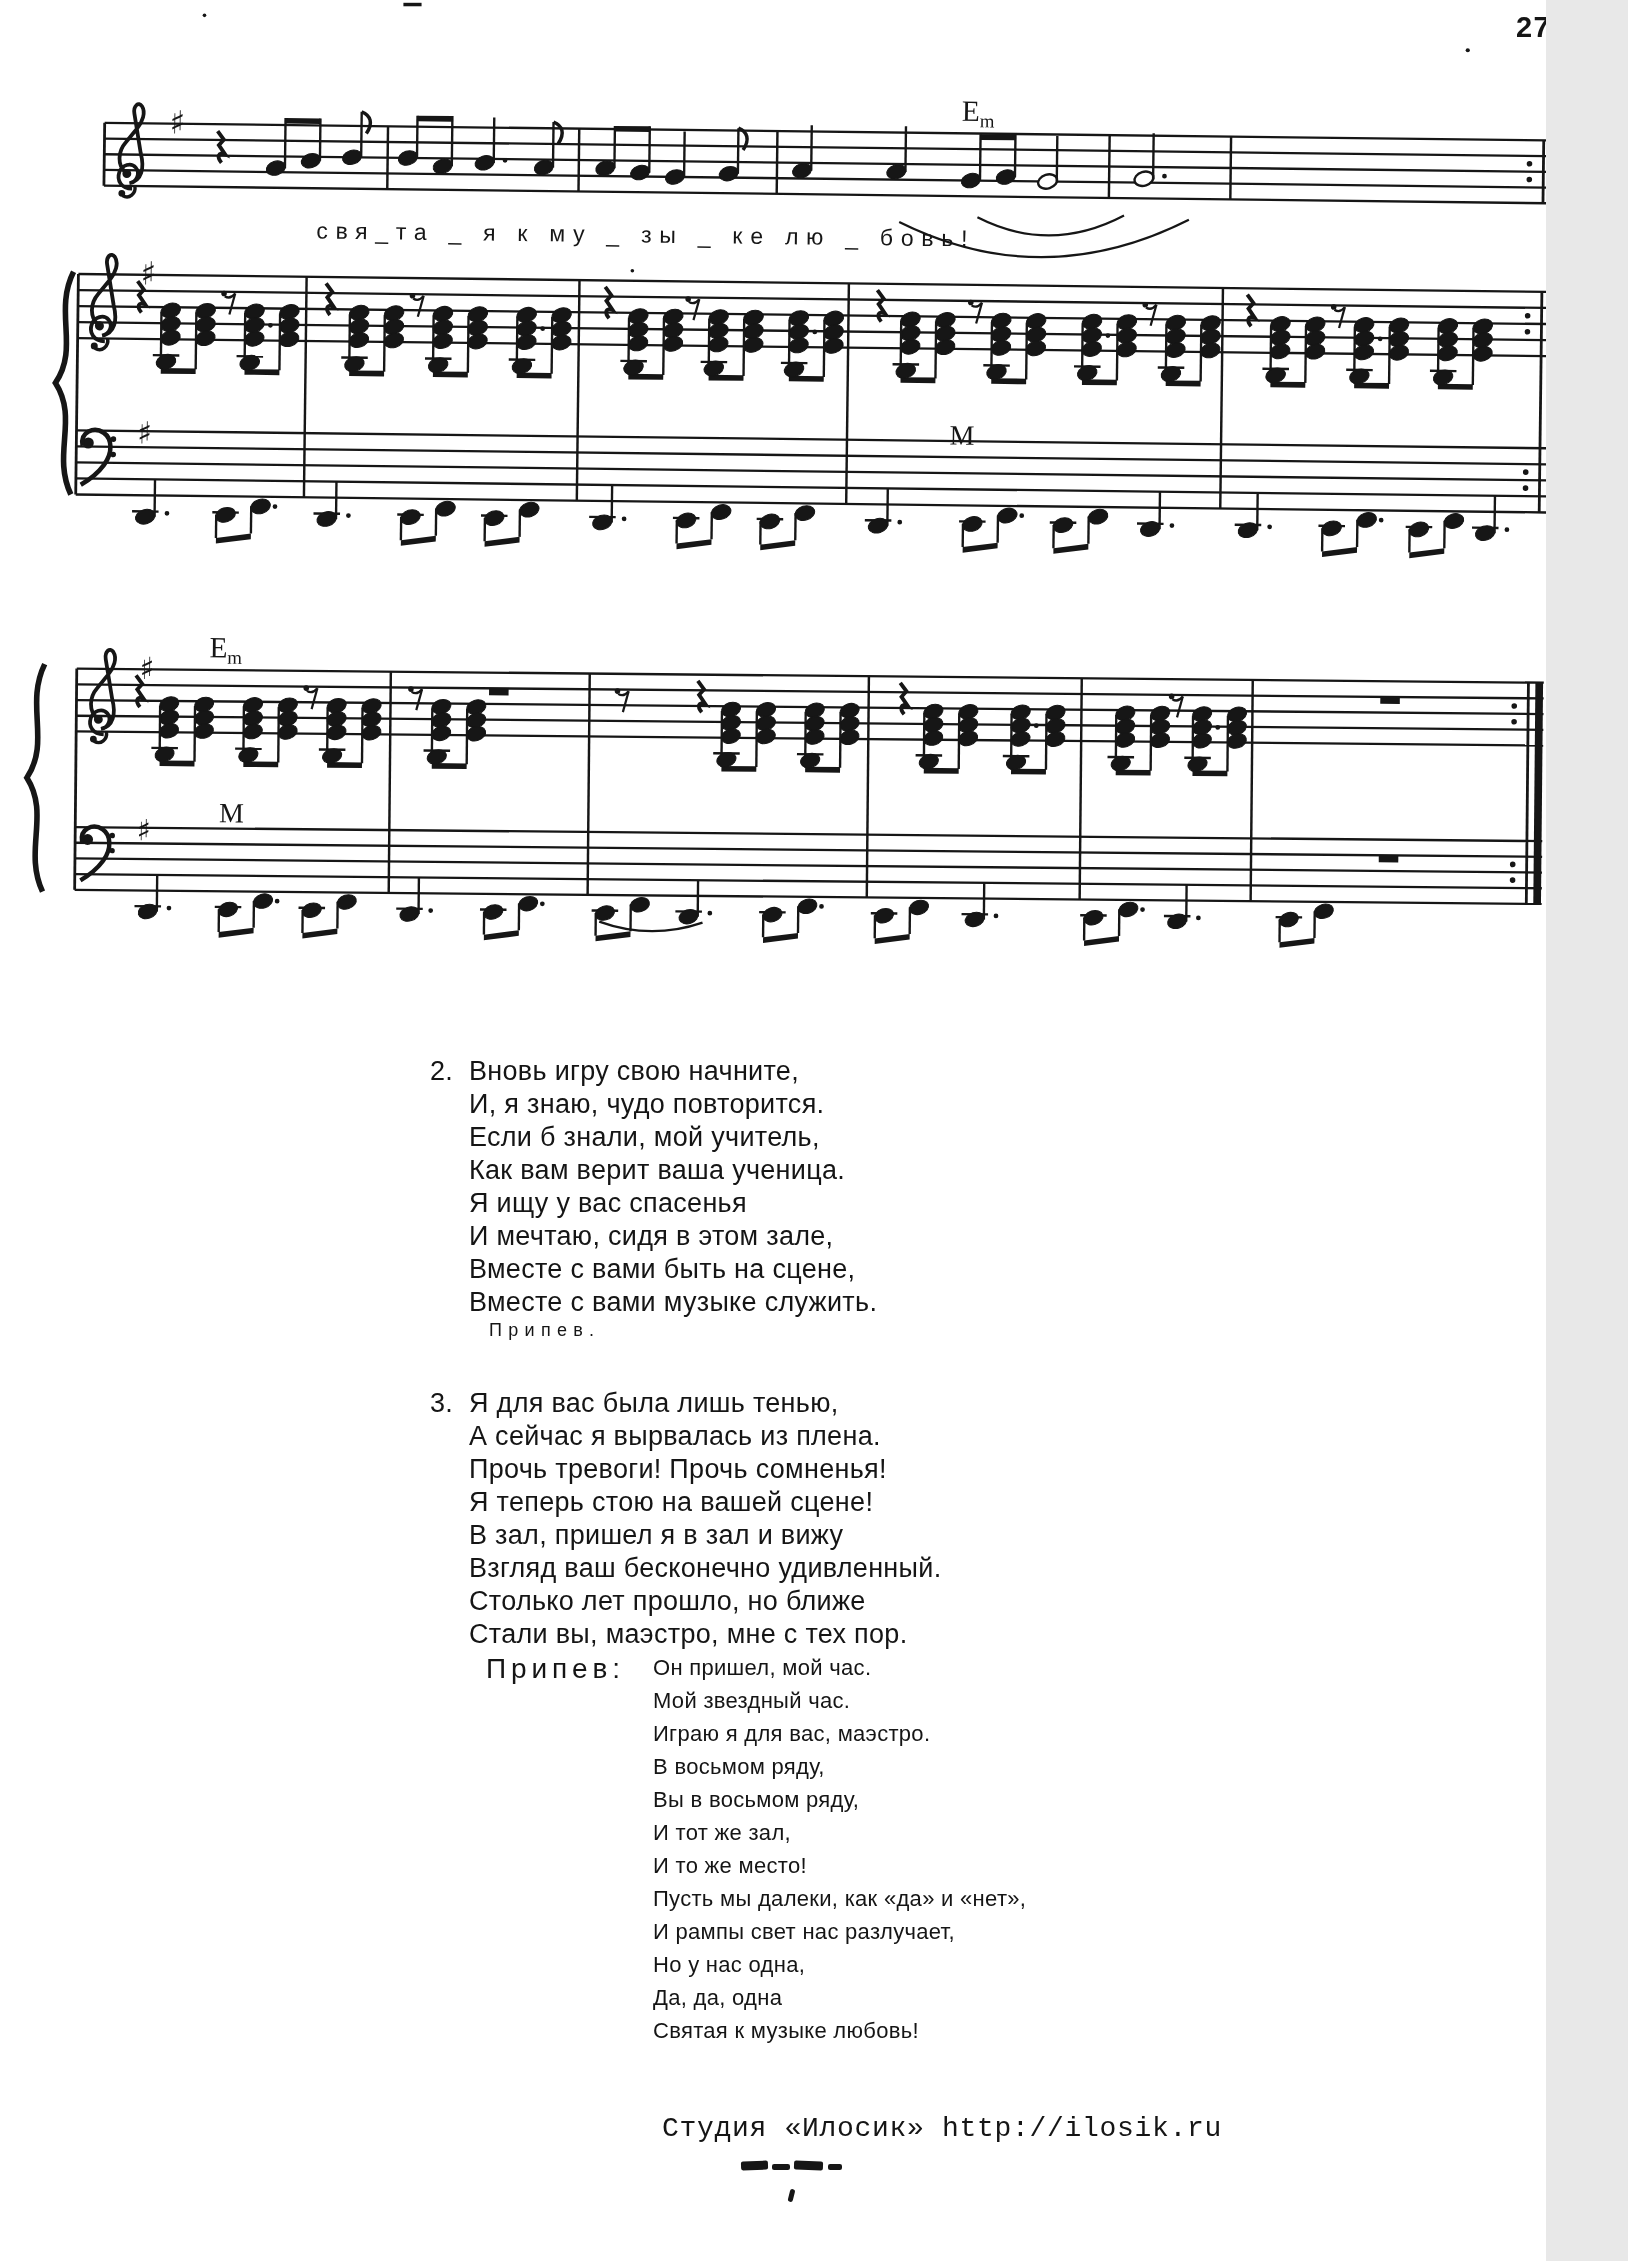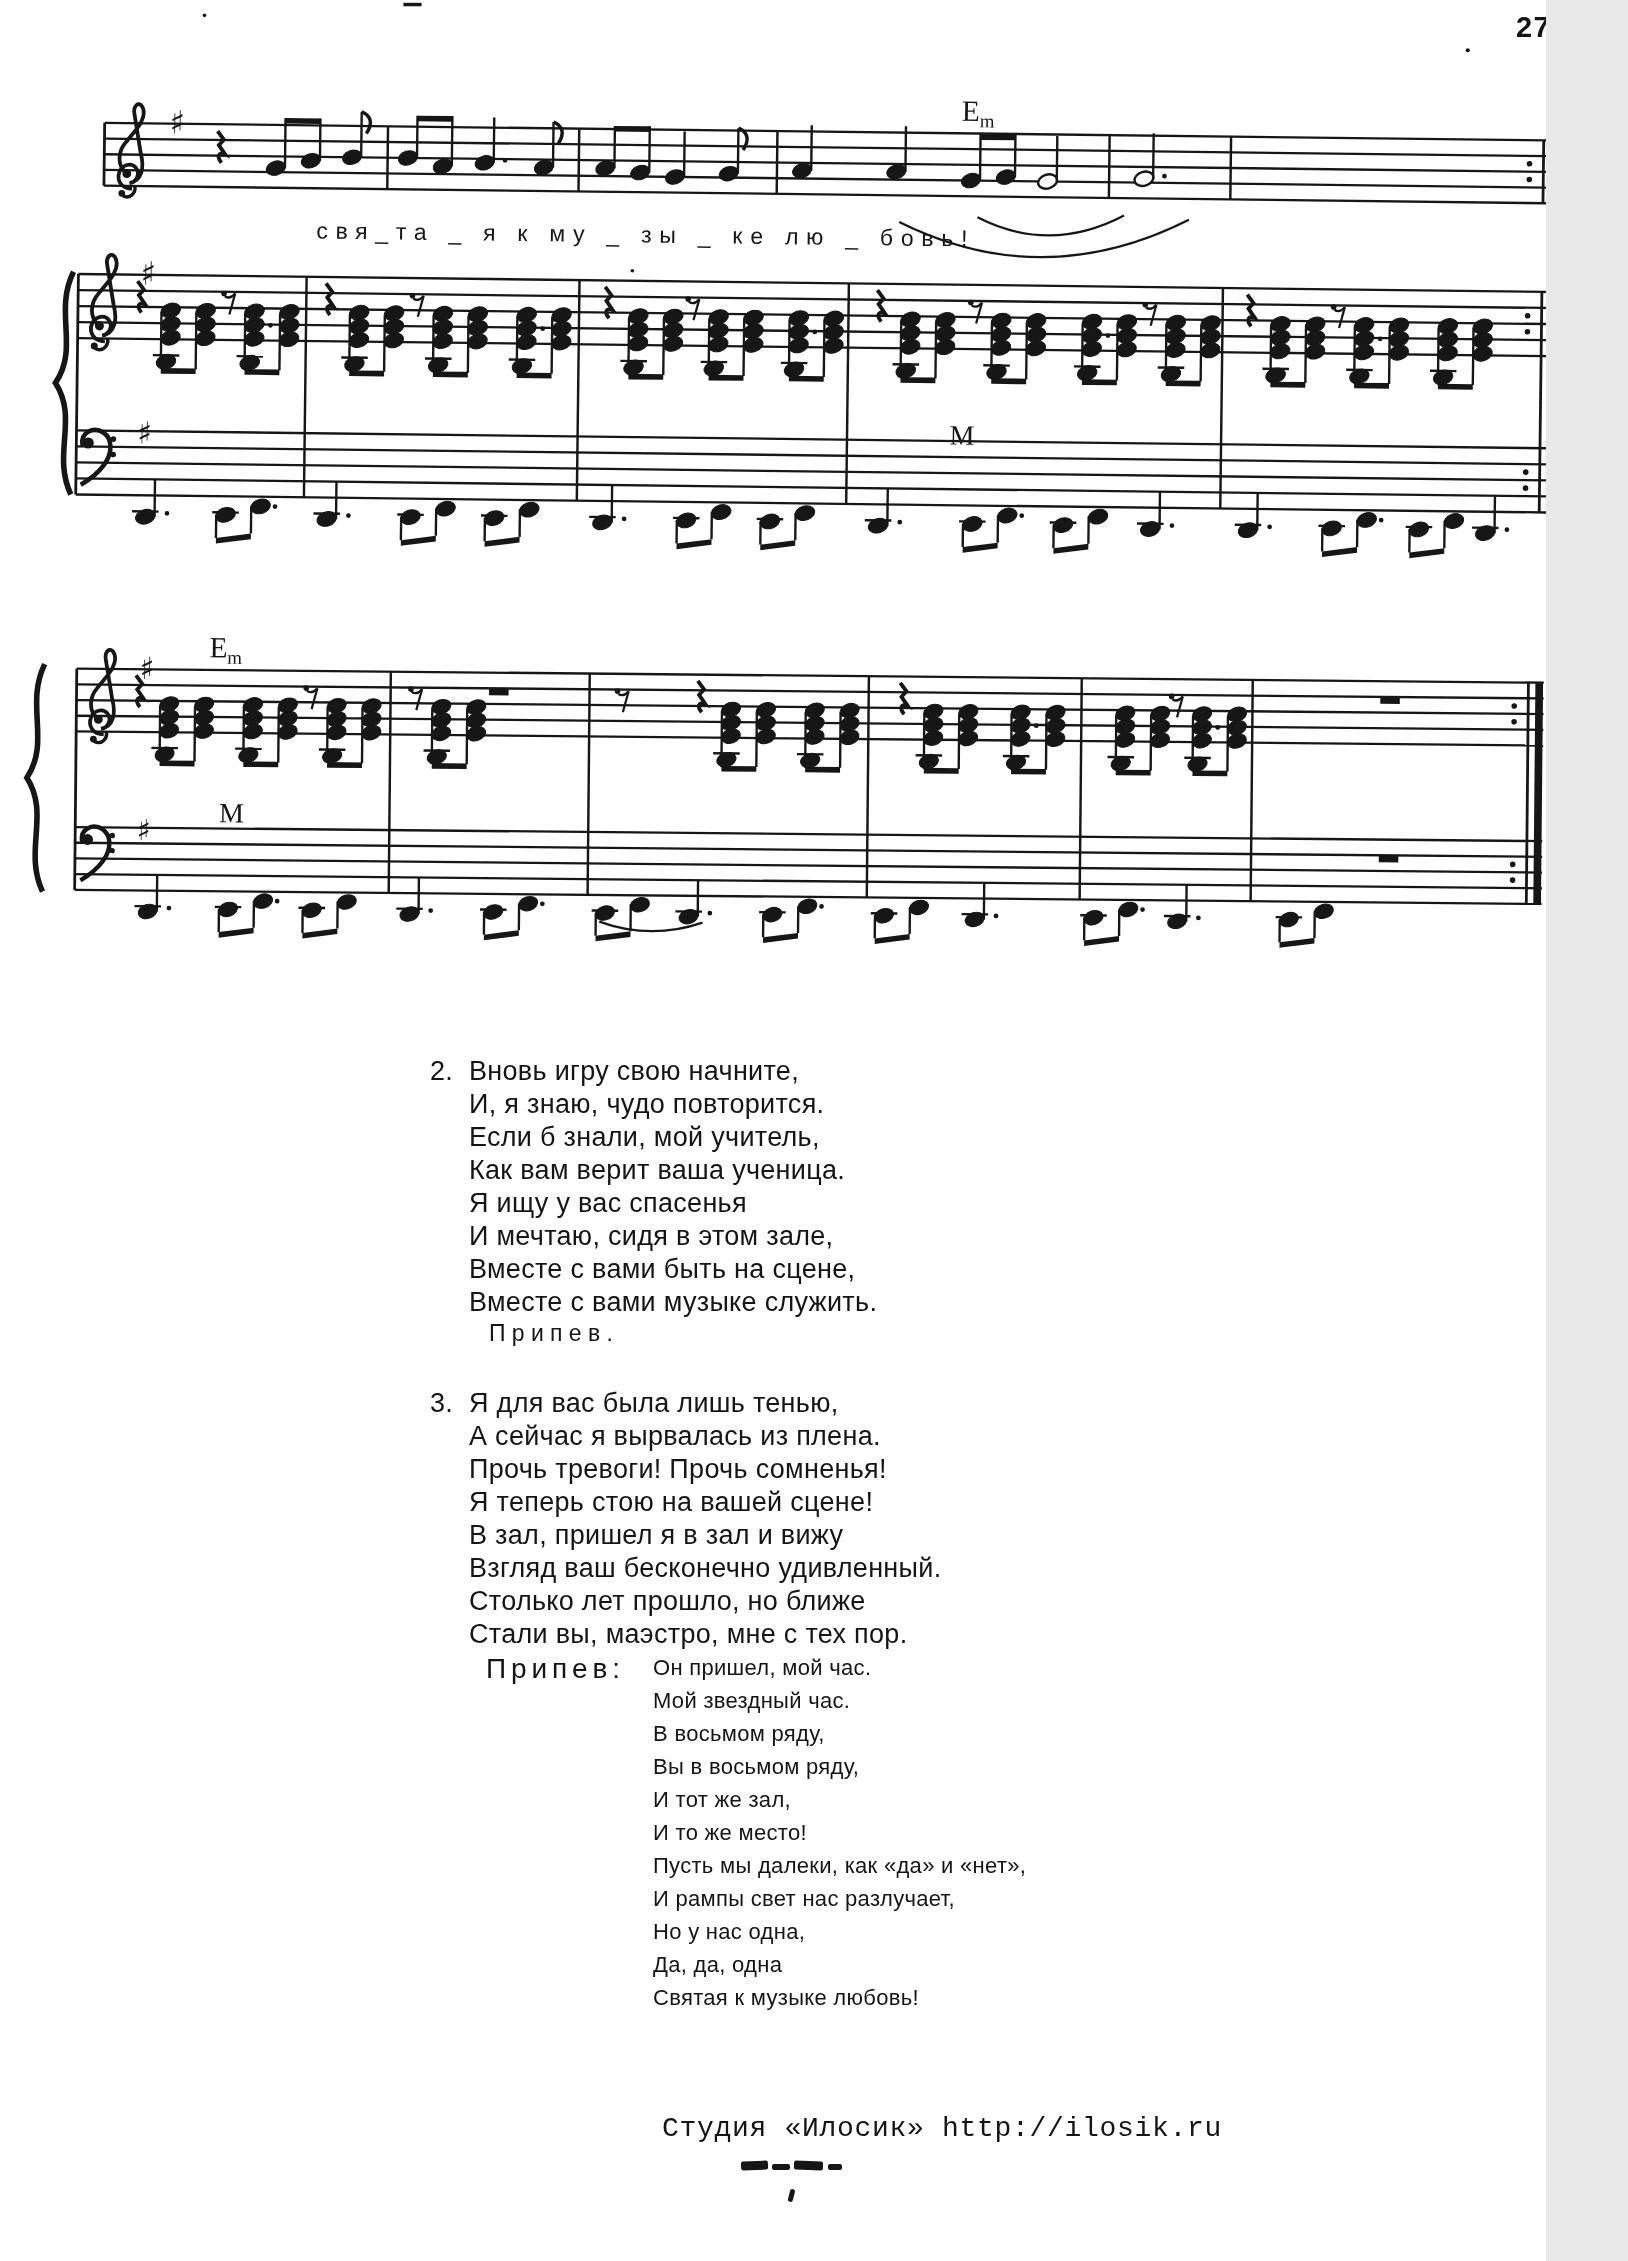--- a/index.html
+++ b/index.html
@@ -9,21 +9,21 @@
         letter-spacing:1.4px;}
   #score{position:absolute;left:0;top:0;}
   svg text{fill:#161616;}
   .chord{font-family:"Liberation Serif",serif;font-size:42px;}
   .chordsub{font-size:27px;}
   .marklbl{font-family:"Liberation Serif",serif;font-size:40px;}
   .lyrics{font-family:"Liberation Sans",sans-serif;font-size:33px;letter-spacing:2px;}
   .verse{position:absolute;font-size:27px;line-height:33px;letter-spacing:0.3px;}
   .vline{white-space:pre;position:relative;}
   .vnum{position:absolute;left:-39px;}
-  .refrain-note{position:absolute;font-size:23px;letter-spacing:6.3px;}
+  .refrain-note{position:absolute;font-size:18px;letter-spacing:6.3px;}
   .chorus-label{position:absolute;font-size:28px;letter-spacing:4.9px;}
   .chorus{position:absolute;font-size:22px;line-height:33px;letter-spacing:0.3px;}
   .chorus div{white-space:pre;}
   .footer{position:absolute;font-family:Liberation Mono, monospace;font-size:28px;
         letter-spacing:0.7px;}
   .smudge{position:absolute;background:#161616;border-radius:2.1px;}
 </style>
 </head>
 <body>
 
@@ -696,20 +696,21 @@
     <div class="vline">В зал, пришел я в зал и вижу</div>
     <div class="vline">Взгляд ваш бесконечно удивленный.</div>
     <div class="vline">Столько лет прошло, но ближе</div>
     <div class="vline">Стали вы, маэстро, мне с тех пор.</div>
   </div>
 
   <div class="chorus-label" style="left:486px;top:1653px">Припев:</div>
   <div class="chorus" style="left:653px;top:1651px">
     <div>Он пришел, мой час.</div>
     <div>Мой звездный час.</div>
+    <div>Играю я для вас, маэстро.</div>
     <div>В восьмом ряду,</div>
     <div>Вы в восьмом ряду,</div>
     <div>И тот же зал,</div>
     <div>И то же место!</div>
     <div>Пусть мы далеки, как «да» и «нет»,</div>
     <div>И рампы свет нас разлучает,</div>
     <div>Но у нас одна,</div>
     <div>Да, да, одна</div>
     <div>Святая к музыке любовь!</div>
   </div>

